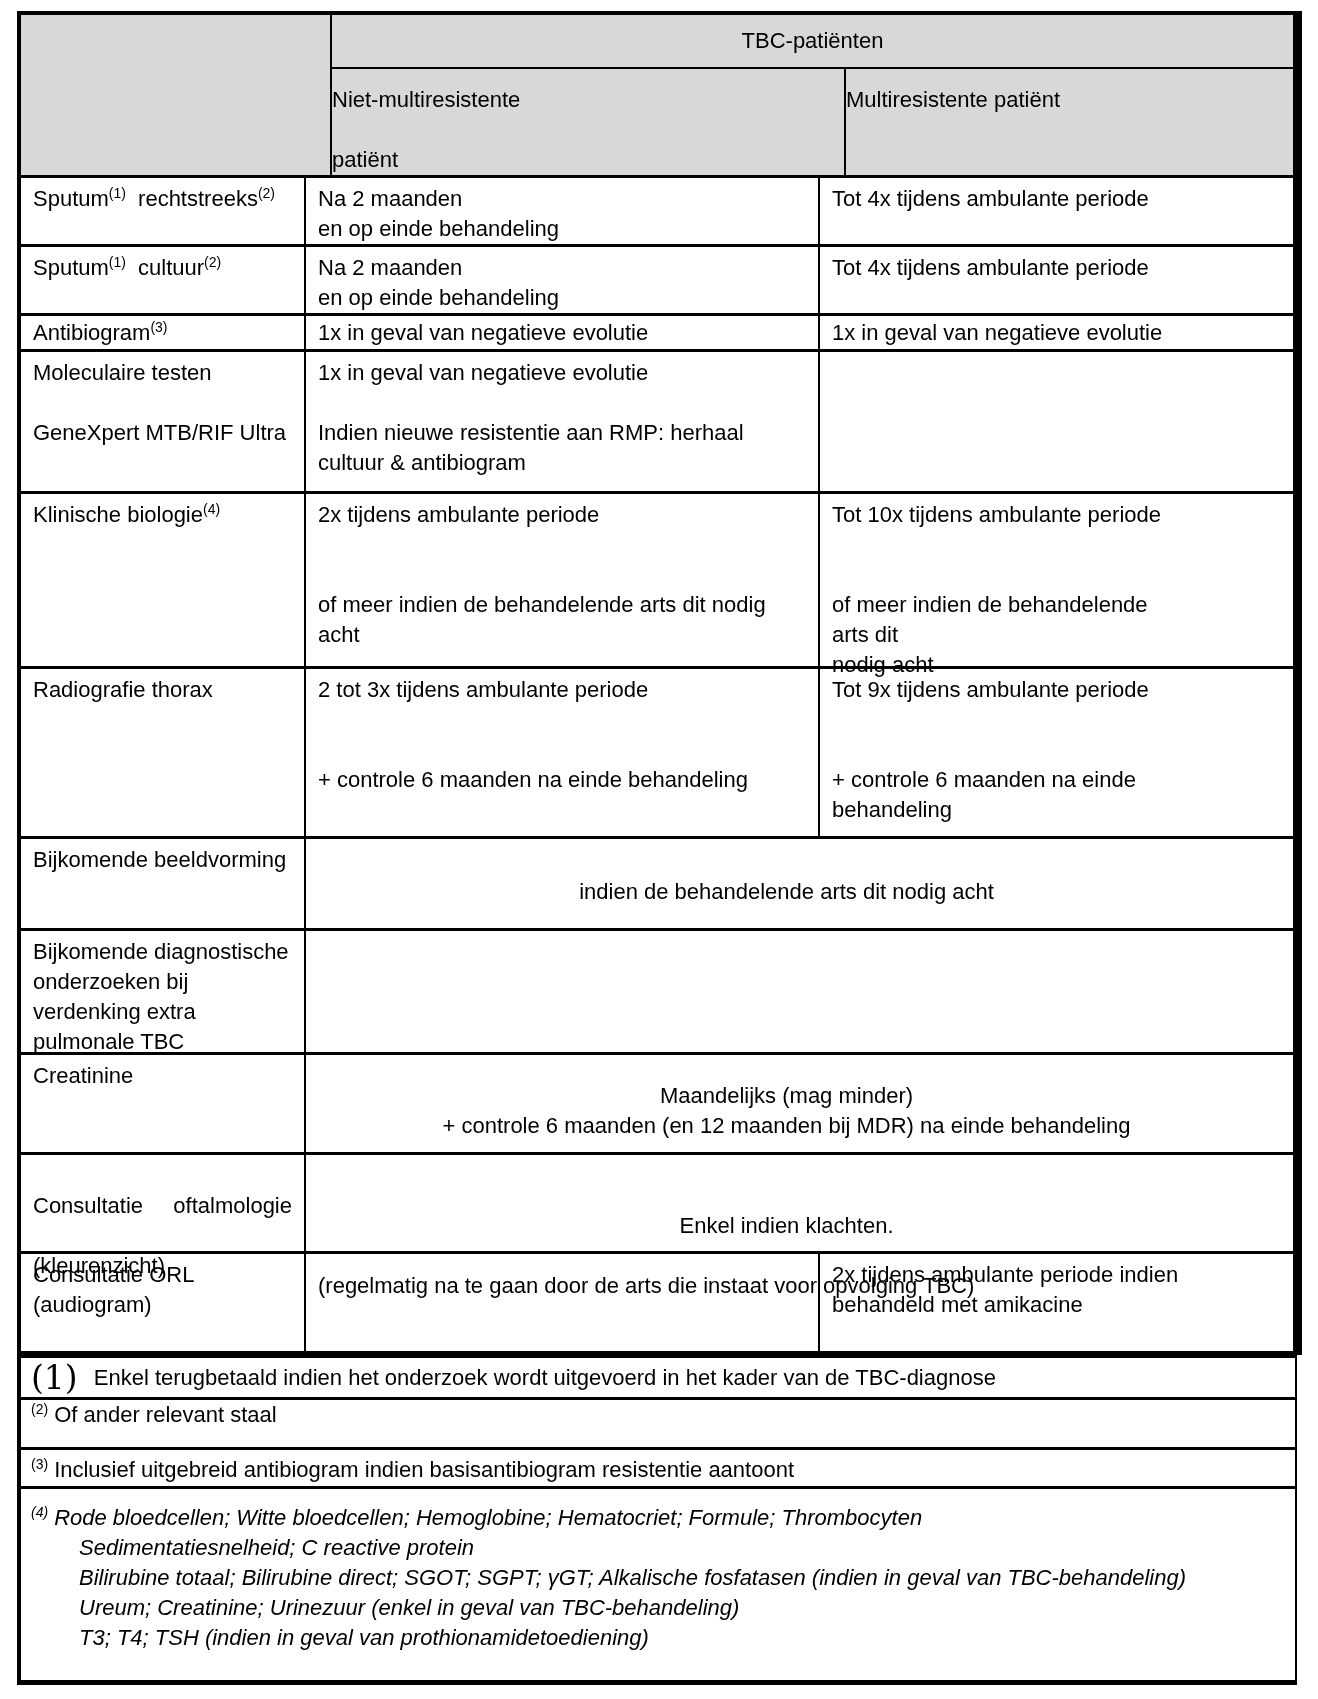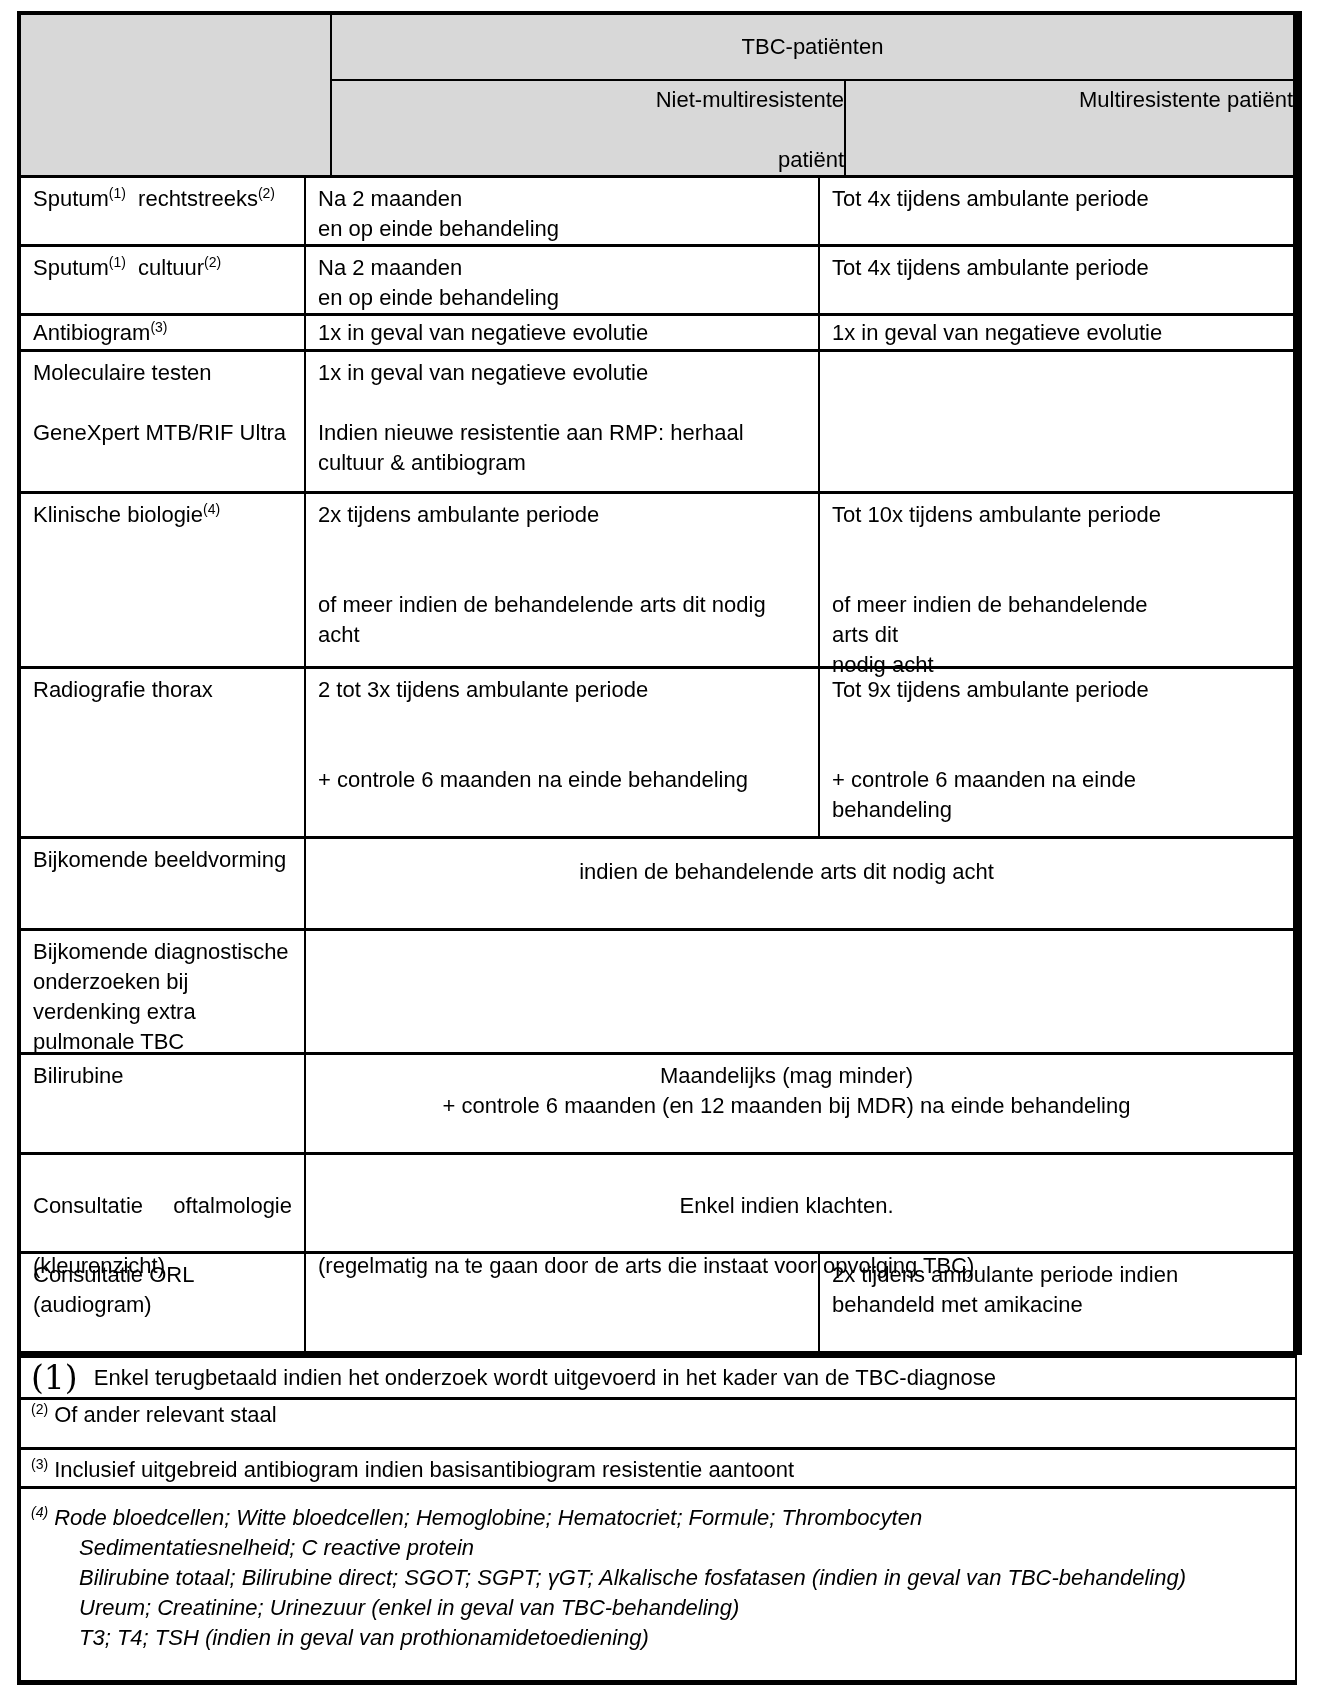--- a/index.html
+++ b/index.html
@@ -12,31 +12,31 @@
   .main-table {
     position:absolute; left:17px; top:11px; width:1285px;
     border:4px solid #000; border-right-width:9px; background:#fff;
   }
   
   .thead { display:flex; border-bottom:3px solid #000; height:163px; }
   .corner-cell { width:311px; border-right:2px solid #000; background:#d8d8d8; }
   .head-right { flex:1; display:flex; flex-direction:column; background:#d8d8d8; }
   .title-cell { height:66px; border-bottom:2px solid #000; display:flex; align-items:center; justify-content:center; }
   .subhead-row { flex:1; display:flex; }
-  .sub-cell { text-align:right; padding-top:4px; white-space:pre-line; }
+  .sub-cell { text-align:left; padding-top:16px; white-space:pre-line; }
   .sub-c2 { width:514px; border-right:2px solid #000; }
   .sub-c3 { flex:1; }
   
   .trow { display:flex; border-bottom:3px solid #000; }
   .trow.last { border-bottom:none; }
   .cell { padding:6px 12px; white-space:pre-line; }
   .c1 { width:285px; border-right:2px solid #000; }
   .c2 { width:514px; border-right:2px solid #000; }
   .c3 { width:381px; }
-  .cmerged { width:961px; }
+  .cmerged { width:961px;margin-top:20px; }
   .center { text-align:center; }
   .tight { padding-top:2px; }
   .imaging-merged { padding-top:18px; }
   .jline { text-align:justify; text-align-last:justify; }
   
   .footnotes {
     position:absolute; left:17px; top:1354px; width:1280px;
     border:4px solid #000; border-right-width:2px; border-bottom-width:5px; background:#fff;
   }
   .fnrow { border-bottom:3px solid #000; padding:3px 10px; }
@@ -135,21 +135,21 @@
 
     <div class="trow" style="height:124px">
       <div class="cell c1">Bijkomende diagnostische
 onderzoeken bij
 verdenking extra
 pulmonale TBC</div>
       <div class="cell cmerged"></div>
     </div>
 
     <div class="trow" style="height:100px">
-      <div class="cell c1">Bilirubine</div>
+      <div class="cell c1">Creatinine</div>
       <div class="cell cmerged center">Maandelijks (mag minder)
 + controle 6 maanden (en 12 maanden bij MDR) na einde behandeling</div>
     </div>
 
     <div class="trow" style="height:99px">
       <div class="cell c1">
         <div class="jline">Consultatie oftalmologie</div>
         <div>(kleurenzicht)</div>
       </div>
       <div class="cell cmerged">

